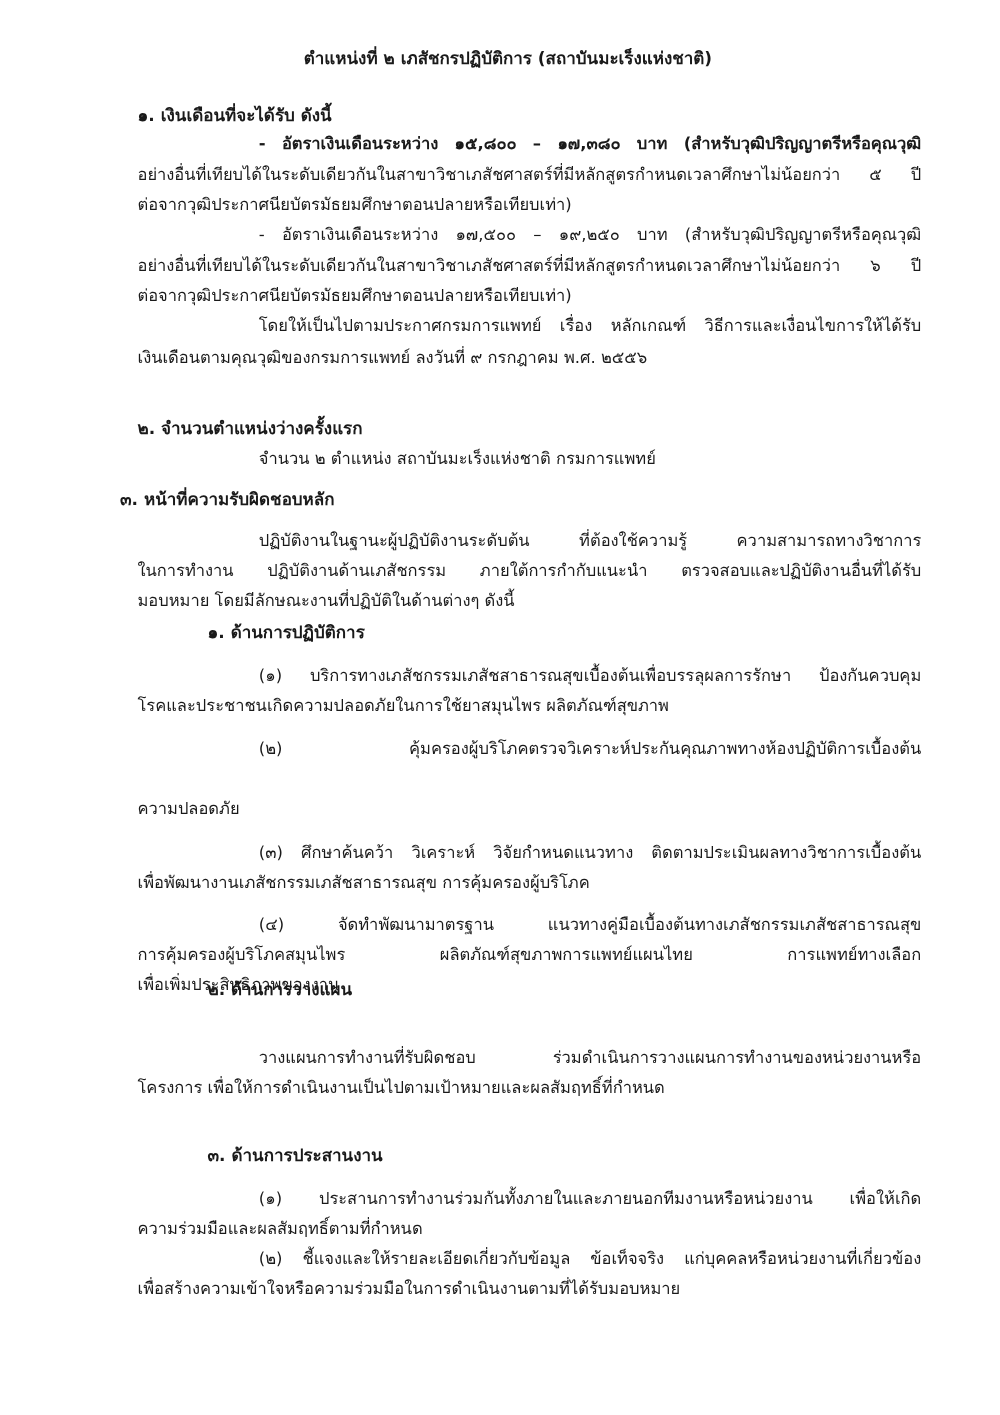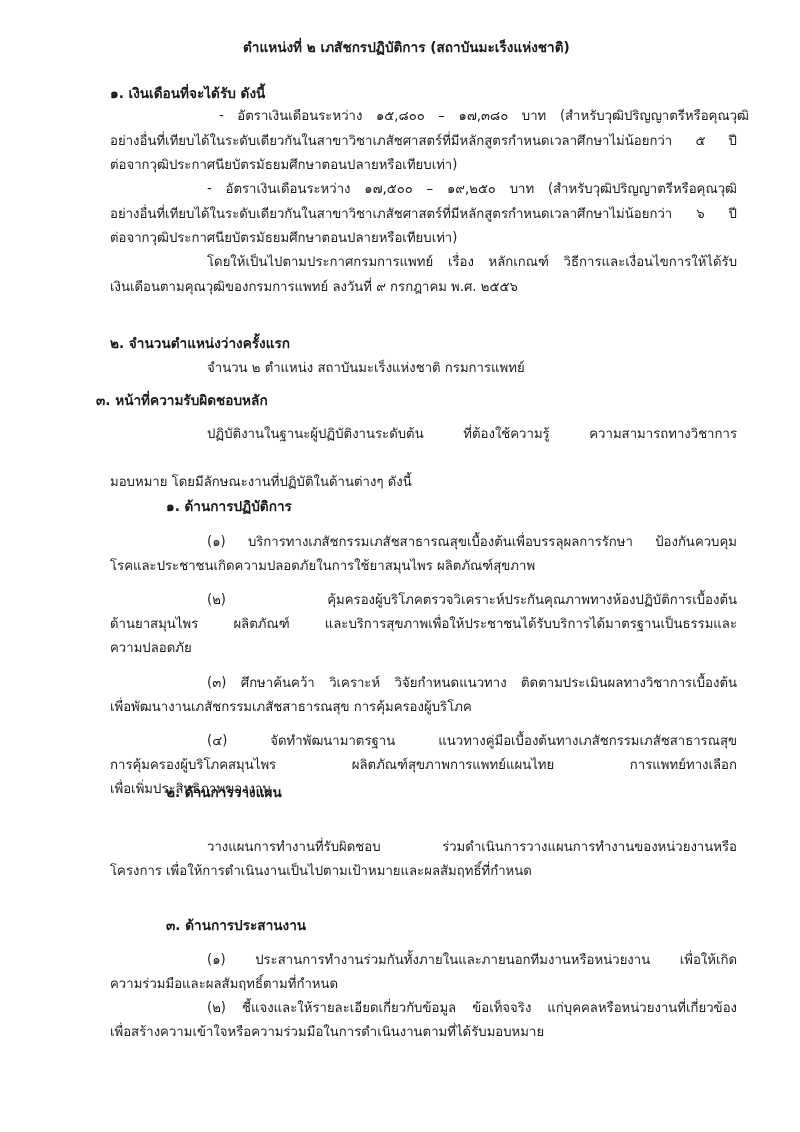--- a/index.html
+++ b/index.html
@@ -18,42 +18,42 @@
   .jl { text-align: justify; text-align-last: justify; white-space: normal; }
 </style>
 </head>
 <body>
 
 <div class="page">
 
   <div class="line title" style="left:243px; top:37px;">ตำแหน่งที่ ๒ เภสัชกรปฏิบัติการ (สถาบันมะเร็งแห่งชาติ)</div>
 
   <div class="line head" style="left:110px; top:83px;">๑. เงินเดือนที่จะได้รับ ดังนี้</div>
-  <div class="line jl" style="left:219px; top:106px; width:530px;">- อัตราเงินเดือนระหว่าง ๑๕,๘๐๐ – ๑๗,๓๘๐ บาท (สำหรับวุฒิปริญญาตรีหรือคุณวุฒิ</div>
+  <div class="line jl" style="left:207px; top:106px; width:530px;font-weight:bold;">- อัตราเงินเดือนระหว่าง ๑๕,๘๐๐ – ๑๗,๓๘๐ บาท (สำหรับวุฒิปริญญาตรีหรือคุณวุฒิ</div>
   <div class="line jl" style="left:110px; top:131px; width:627px;">อย่างอื่นที่เทียบได้ในระดับเดียวกันในสาขาวิชาเภสัชศาสตร์ที่มีหลักสูตรกำหนดเวลาศึกษาไม่น้อยกว่า ๕ ปี</div>
   <div class="line" style="left:110px; top:155px;">ต่อจากวุฒิประกาศนียบัตรมัธยมศึกษาตอนปลายหรือเทียบเท่า)</div>
   <div class="line jl" style="left:207px; top:179px; width:530px;">- อัตราเงินเดือนระหว่าง ๑๗,๕๐๐ – ๑๙,๒๕๐ บาท  (สำหรับวุฒิปริญญาตรีหรือคุณวุฒิ</div>
   <div class="line jl" style="left:110px; top:204px; width:627px;">อย่างอื่นที่เทียบได้ในระดับเดียวกันในสาขาวิชาเภสัชศาสตร์ที่มีหลักสูตรกำหนดเวลาศึกษาไม่น้อยกว่า ๖ ปี</div>
   <div class="line" style="left:110px; top:228px;">ต่อจากวุฒิประกาศนียบัตรมัธยมศึกษาตอนปลายหรือเทียบเท่า)</div>
   <div class="line jl" style="left:207px; top:252px; width:530px;">โดยให้เป็นไปตามประกาศกรมการแพทย์ เรื่อง หลักเกณฑ์ วิธีการและเงื่อนไขการให้ได้รับ</div>
   <div class="line" style="left:110px; top:277px;">เงินเดือนตามคุณวุฒิของกรมการแพทย์ ลงวันที่ ๙ กรกฎาคม พ.ศ. ๒๕๕๖</div>
 
   <div class="line head" style="left:110px; top:333px;">๒. จำนวนตำแหน่งว่างครั้งแรก</div>
   <div class="line" style="left:207px; top:358px;">จำนวน ๒ ตำแหน่ง สถาบันมะเร็งแห่งชาติ กรมการแพทย์</div>
 
   <div class="line head" style="left:96px; top:390px;">๓. หน้าที่ความรับผิดชอบหลัก</div>
   <div class="line jl" style="left:207px; top:424px; width:530px;">ปฏิบัติงานในฐานะผู้ปฏิบัติงานระดับต้น ที่ต้องใช้ความรู้ ความสามารถทางวิชาการ</div>
+  <div class="line jl" style="left:110px; top:448px; width:627px;">ในการทำงาน ปฏิบัติงานด้านเภสัชกรรม ภายใต้การกำกับแนะนำ ตรวจสอบและปฏิบัติงานอื่นที่ได้รับ</div>
   <div class="line" style="left:110px; top:472px;">มอบหมาย โดยมีลักษณะงานที่ปฏิบัติในด้านต่างๆ ดังนี้</div>
 
   <div class="line head" style="left:166px; top:496px;text-align:right;">๑.  ด้านการปฏิบัติการ</div>
   <div class="line jl" style="left:207px; top:532px; width:530px;">(๑) บริการทางเภสัชกรรมเภสัชสาธารณสุขเบื้องต้นเพื่อบรรลุผลการรักษา ป้องกันควบคุม</div>
   <div class="line" style="left:110px; top:556px;">โรคและประชาชนเกิดความปลอดภัยในการใช้ยาสมุนไพร ผลิตภัณฑ์สุขภาพ</div>
 
   <div class="line jl" style="left:207px; top:590px; width:530px;">(๒) คุ้มครองผู้บริโภคตรวจวิเคราะห์ประกันคุณภาพทางห้องปฏิบัติการเบื้องต้น</div>
-  <div class="line jl" style="left:110px; top:614px; width:627px;">ด้านยาสมุนไพร ผลิตภัณฑ์ และบริการสุขภาพเพื่อให้ประชาชนได้รับบริการได้มาตรฐานเป็นธรรมและ</div>
   <div class="line" style="left:110px; top:638px;">ความปลอดภัย</div>
 
   <div class="line jl" style="left:207px; top:673px; width:530px;">(๓) ศึกษาค้นคว้า วิเคราะห์ วิจัยกำหนดแนวทาง ติดตามประเมินผลทางวิชาการเบื้องต้น</div>
   <div class="line" style="left:110px; top:697px;">เพื่อพัฒนางานเภสัชกรรมเภสัชสาธารณสุข การคุ้มครองผู้บริโภค</div>
 
   <div class="line jl" style="left:207px; top:731px; width:530px;">(๔) จัดทำพัฒนามาตรฐาน แนวทางคู่มือเบื้องต้นทางเภสัชกรรมเภสัชสาธารณสุข</div>
   <div class="line jl" style="left:110px; top:755px; width:627px;">การคุ้มครองผู้บริโภคสมุนไพร ผลิตภัณฑ์สุขภาพการแพทย์แผนไทย การแพทย์ทางเลือก</div>
   <div class="line" style="left:110px; top:779px;text-align:center;">เพื่อเพิ่มประสิทธิภาพของงาน</div>
 
   <div class="line head" style="left:166px; top:782px;">๒.  ด้านการวางแผน</div>

